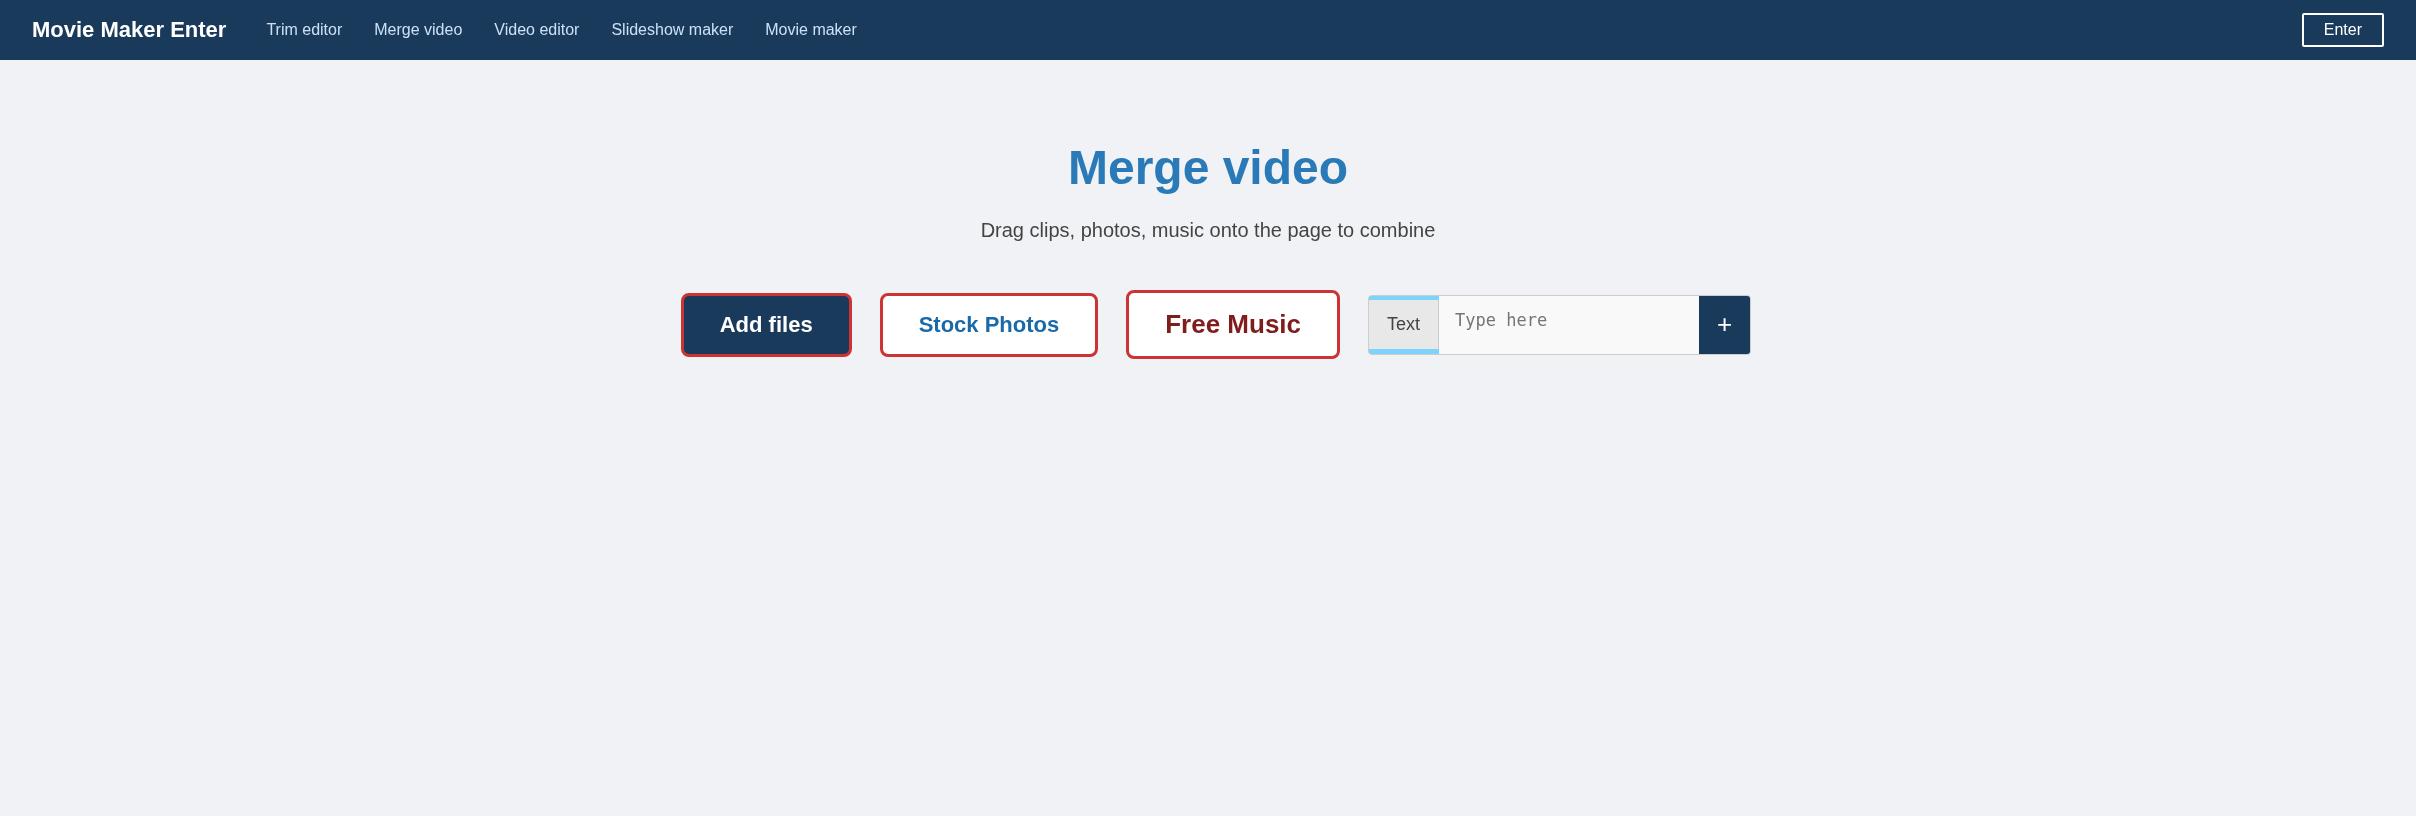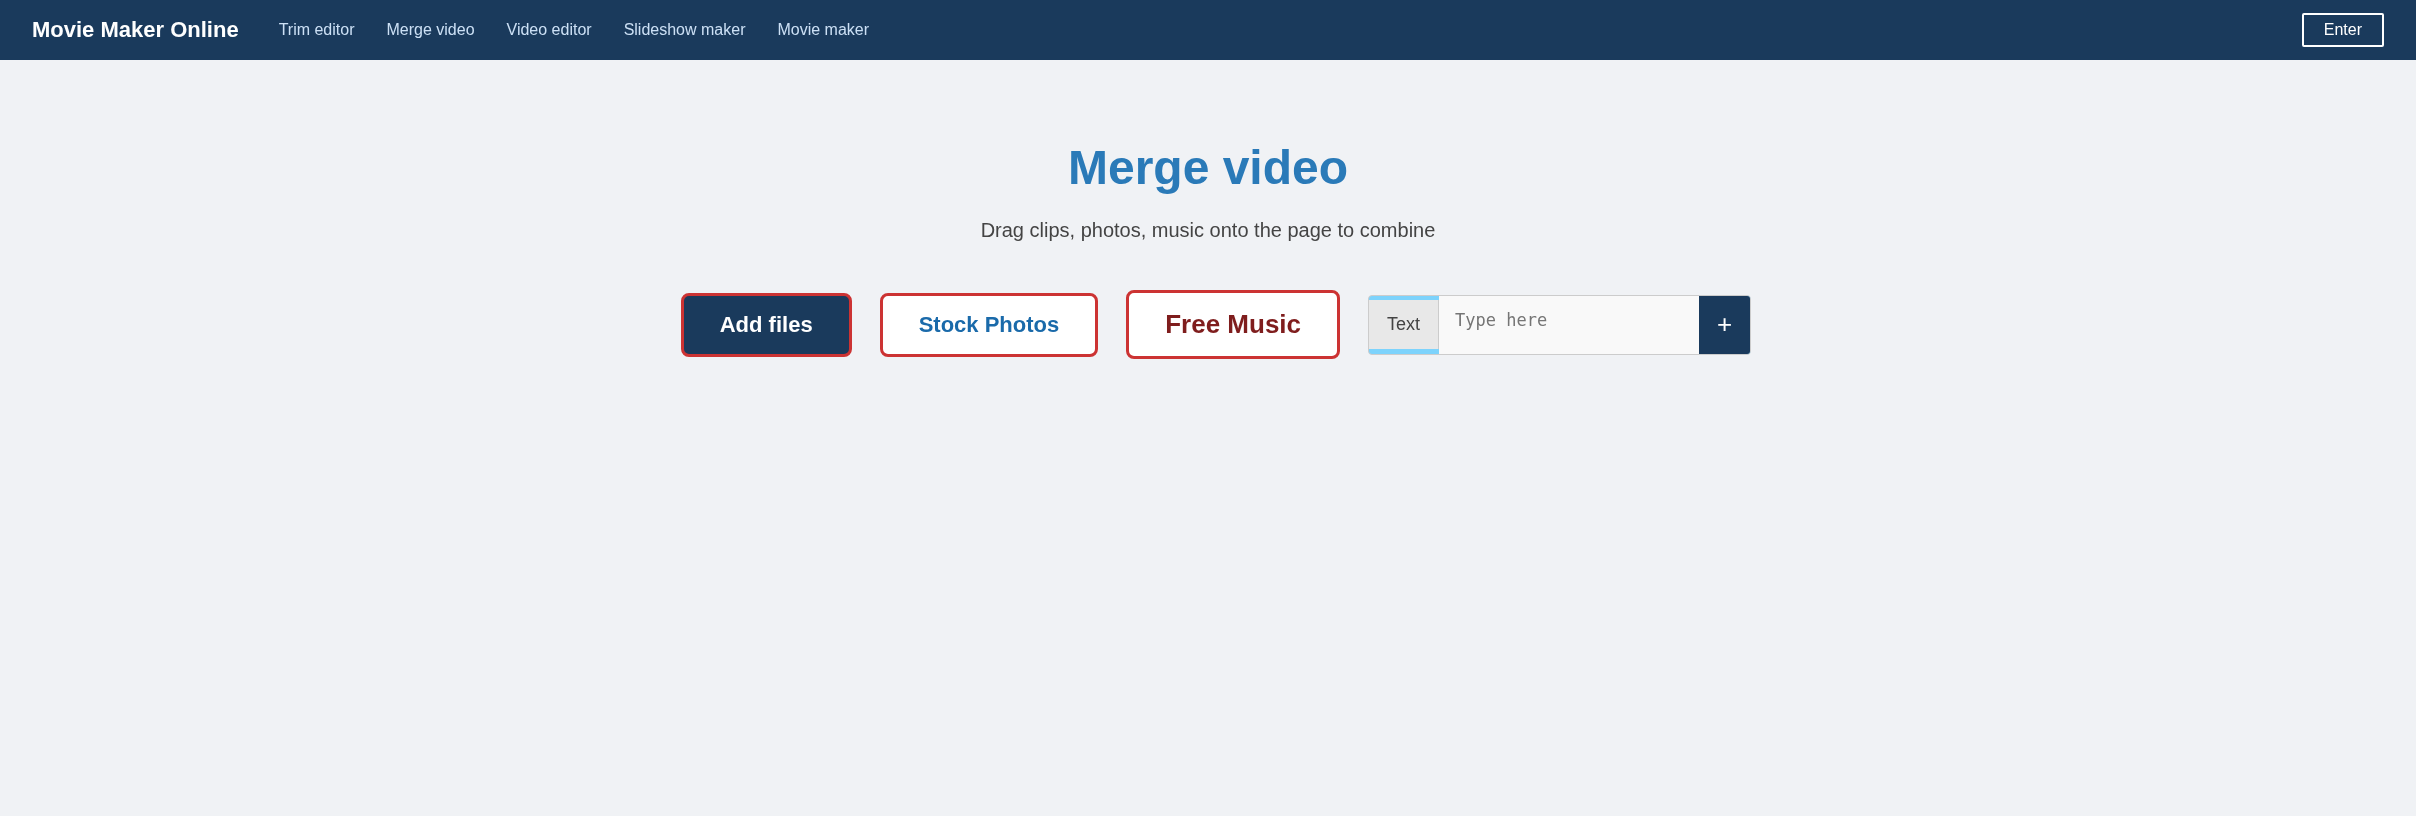--- a/index.html
+++ b/index.html
@@ -164,21 +164,21 @@
       height: 58px;
       display: flex;
       align-items: center;
       justify-content: center;
     }
   </style>
 </head>
 <body>
 
 <nav class="navbar">
-  <span class="navbar-brand">Movie Maker Online</span>
+  <span class="navbar-brand">Movie Maker Enter</span>
   <div class="navbar-links">
     <a class="navbar-link">Trim editor</a>
     <a class="navbar-link">Merge video</a>
     <a class="navbar-link">Video editor</a>
     <a class="navbar-link">Slideshow maker</a>
     <a class="navbar-link">Movie maker</a>
   </div>
   <button class="navbar-enter-btn">Enter</button>
 </nav>
 

